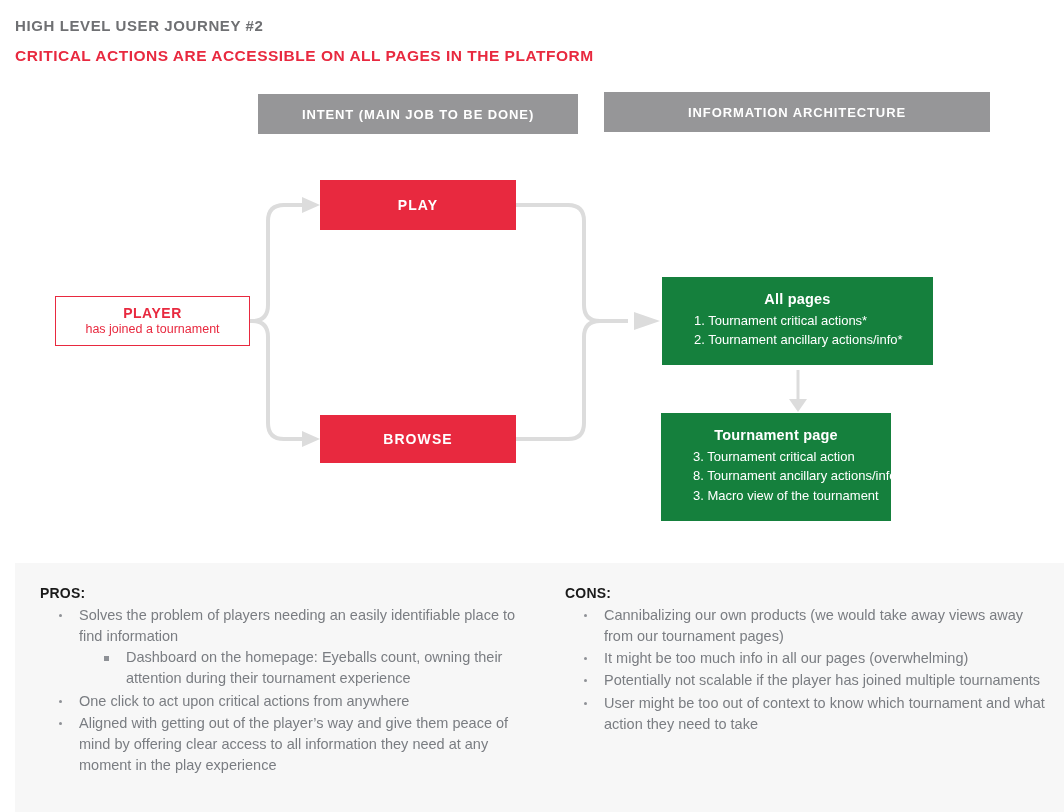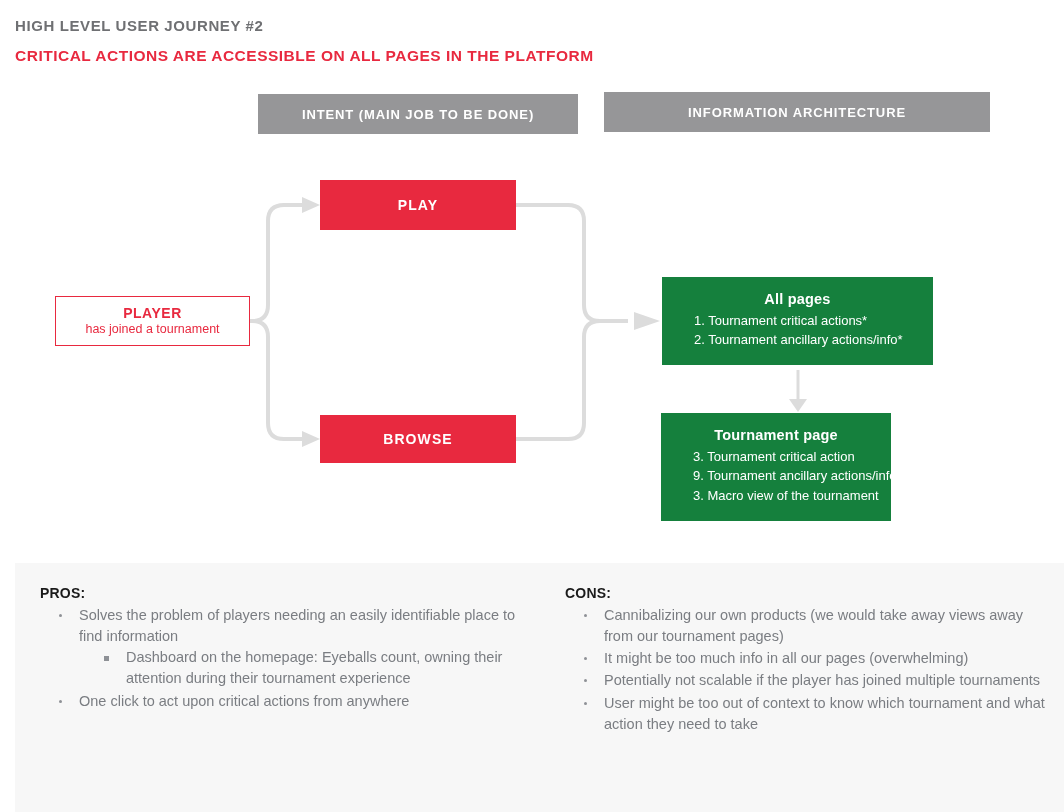--- a/index.html
+++ b/index.html
@@ -274,40 +274,43 @@
     <ul class="panel-list">
       <li>1. Tournament critical actions*</li>
       <li>2. Tournament ancillary actions/info*</li>
     </ul>
   </div>
 
   <div class="node node-panel" id="node-tournament">
     <div class="panel-title">Tournament page</div>
     <ul class="panel-list">
       <li>3. Tournament critical action</li>
-      <li>9. Tournament ancillary actions/info</li>
+      <li>8. Tournament ancillary actions/info</li>
       <li>3. Macro view of the tournament</li>
     </ul>
   </div>
 </div>
 
 <div id="bottom-panel">
 
   <div class="pc-col" id="pros-col">
     <div class="pc-heading">PROS:</div>
     <ul class="pc-list">
       <li>
         <span class="li-text">Solves the problem of players needing an easily identifiable place to find information</span>
         <ul class="pc-sublist">
           <li>Dashboard on the homepage: Eyeballs count, owning their attention during their tournament experience</li>
         </ul>
       </li>
       <li>
         <span class="li-text">One click to act upon critical actions from anywhere</span>
       </li>
+      <li>
+        <span class="li-text">Aligned with getting out of the player’s way and give them peace of mind by offering clear access to all information they need at any moment in the play experience</span>
+      </li>
     </ul>
   </div>
 
   <div class="pc-col" id="cons-col">
     <div class="pc-heading">CONS:</div>
     <ul class="pc-list">
       <li>
         <span class="li-text">Cannibalizing our own products (we would take away views away from our tournament pages)</span>
       </li>
       <li>

